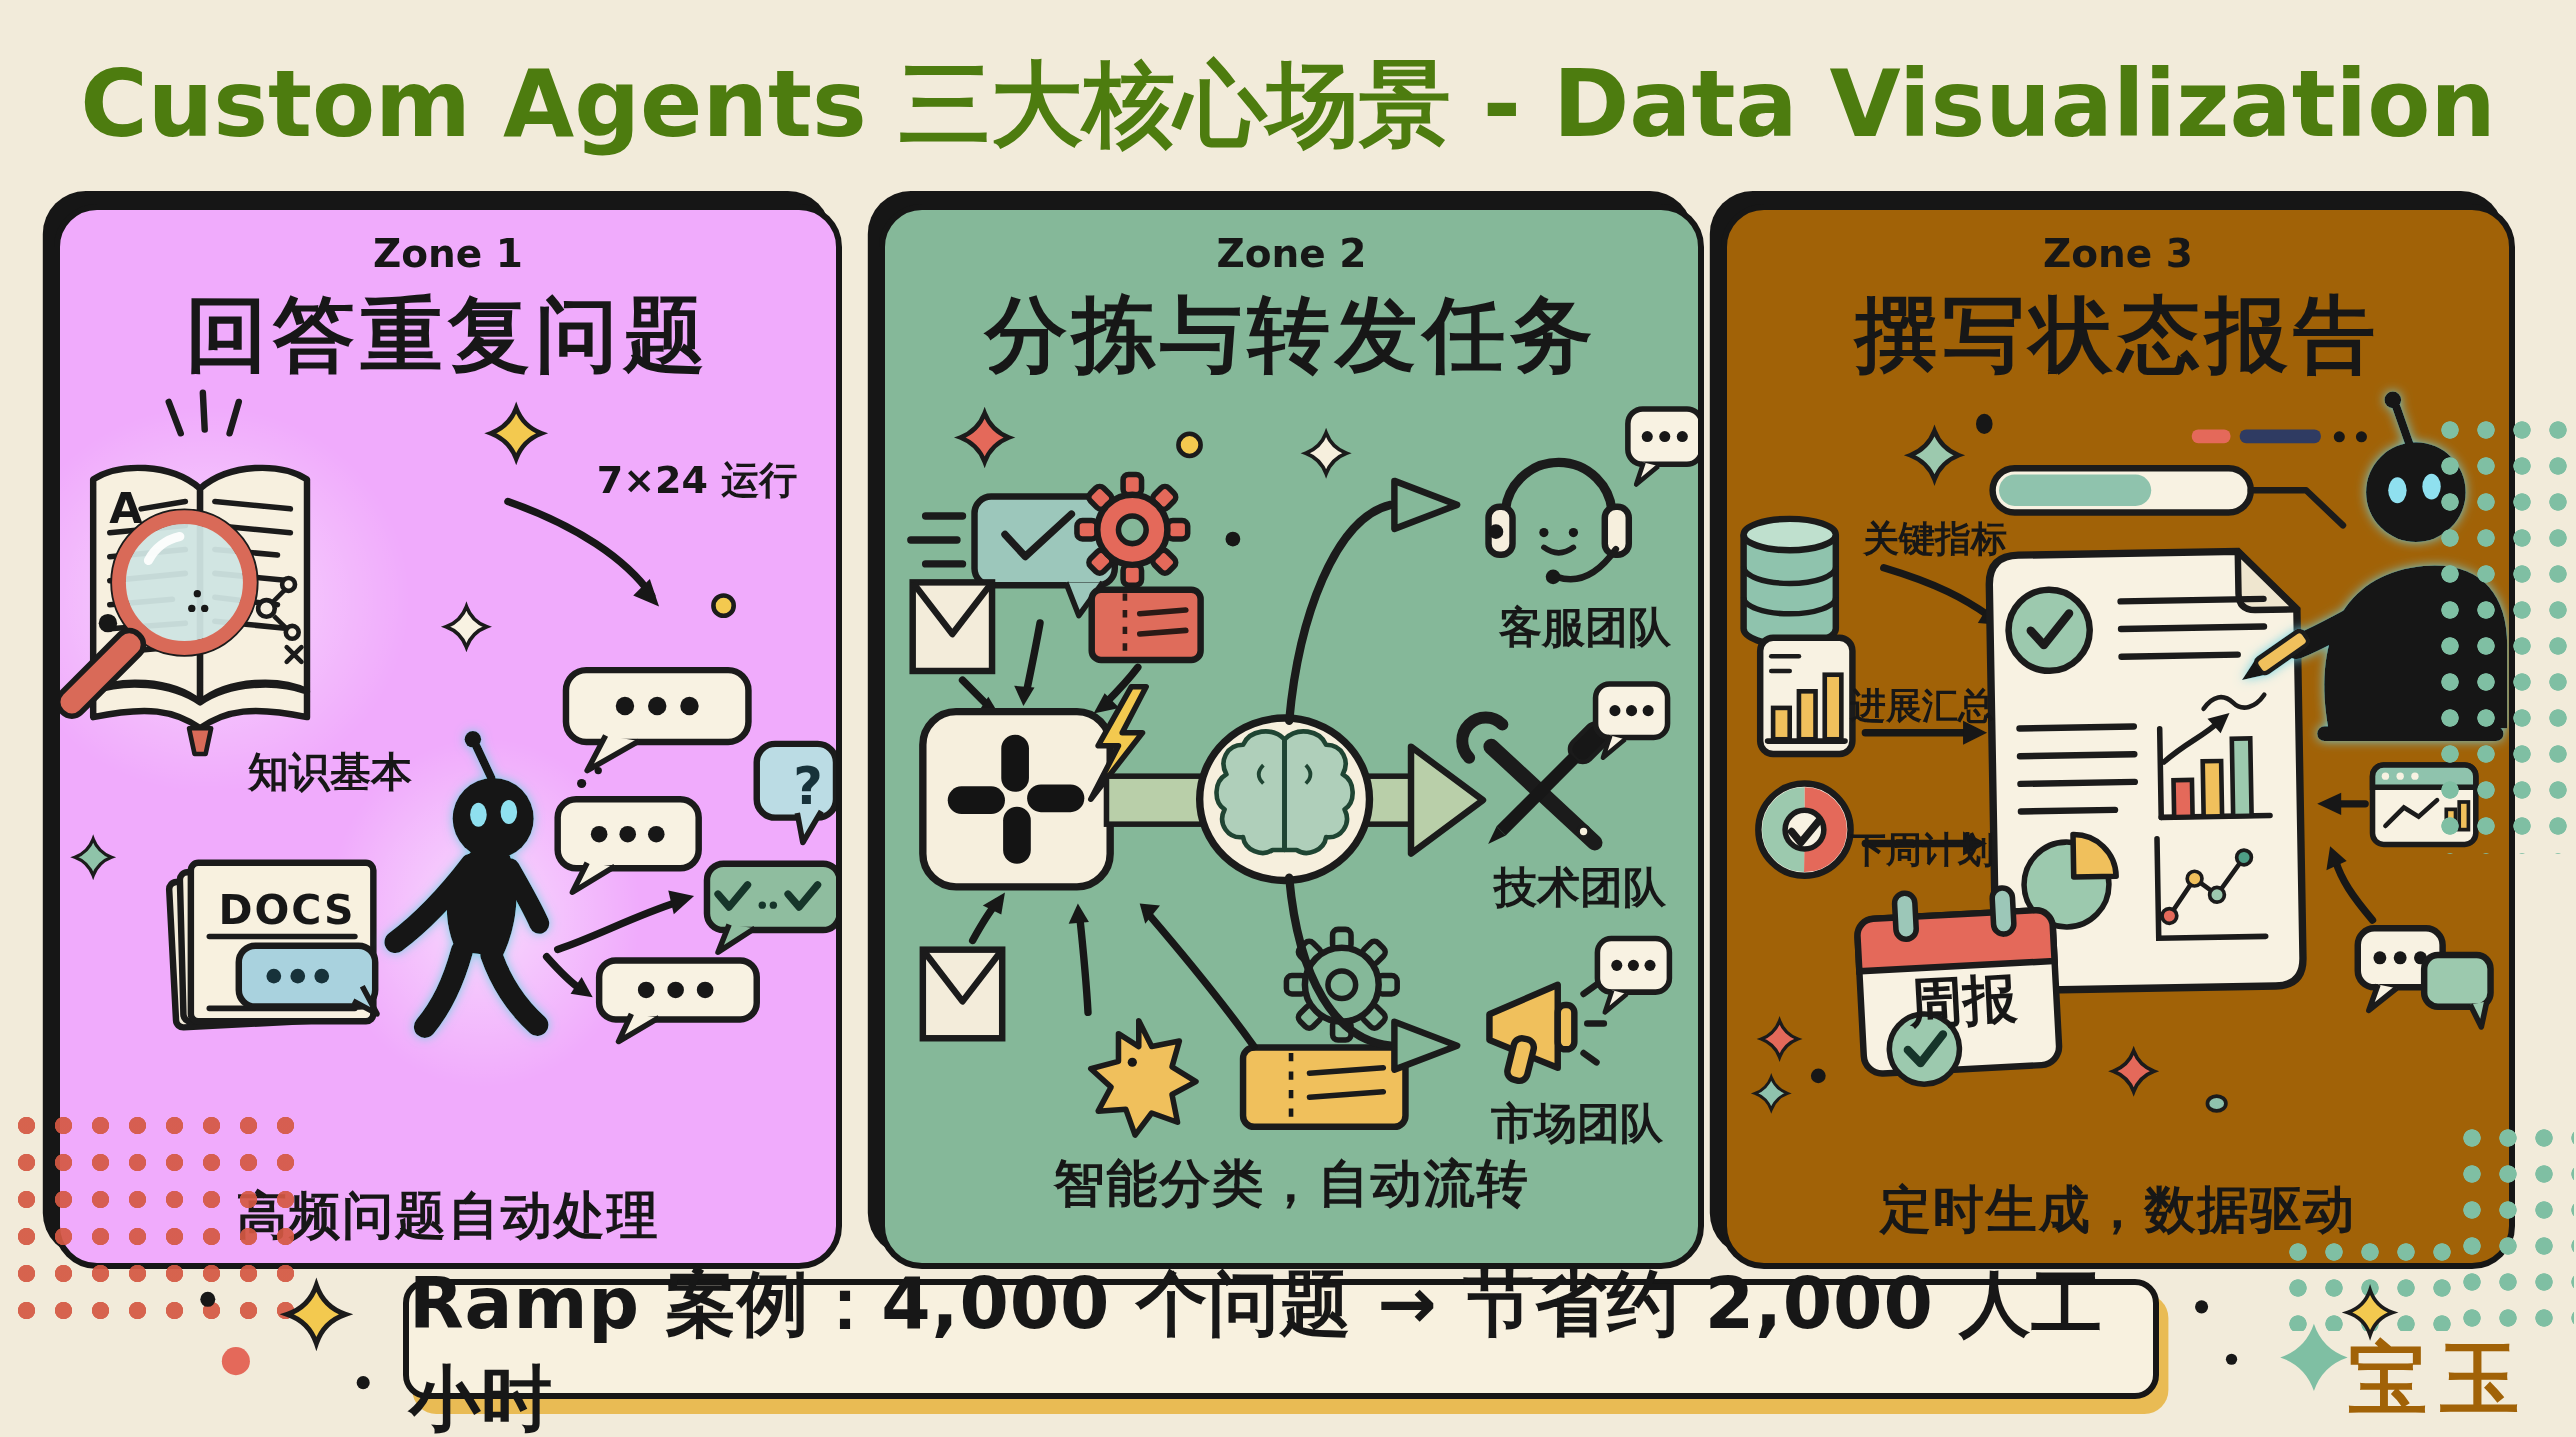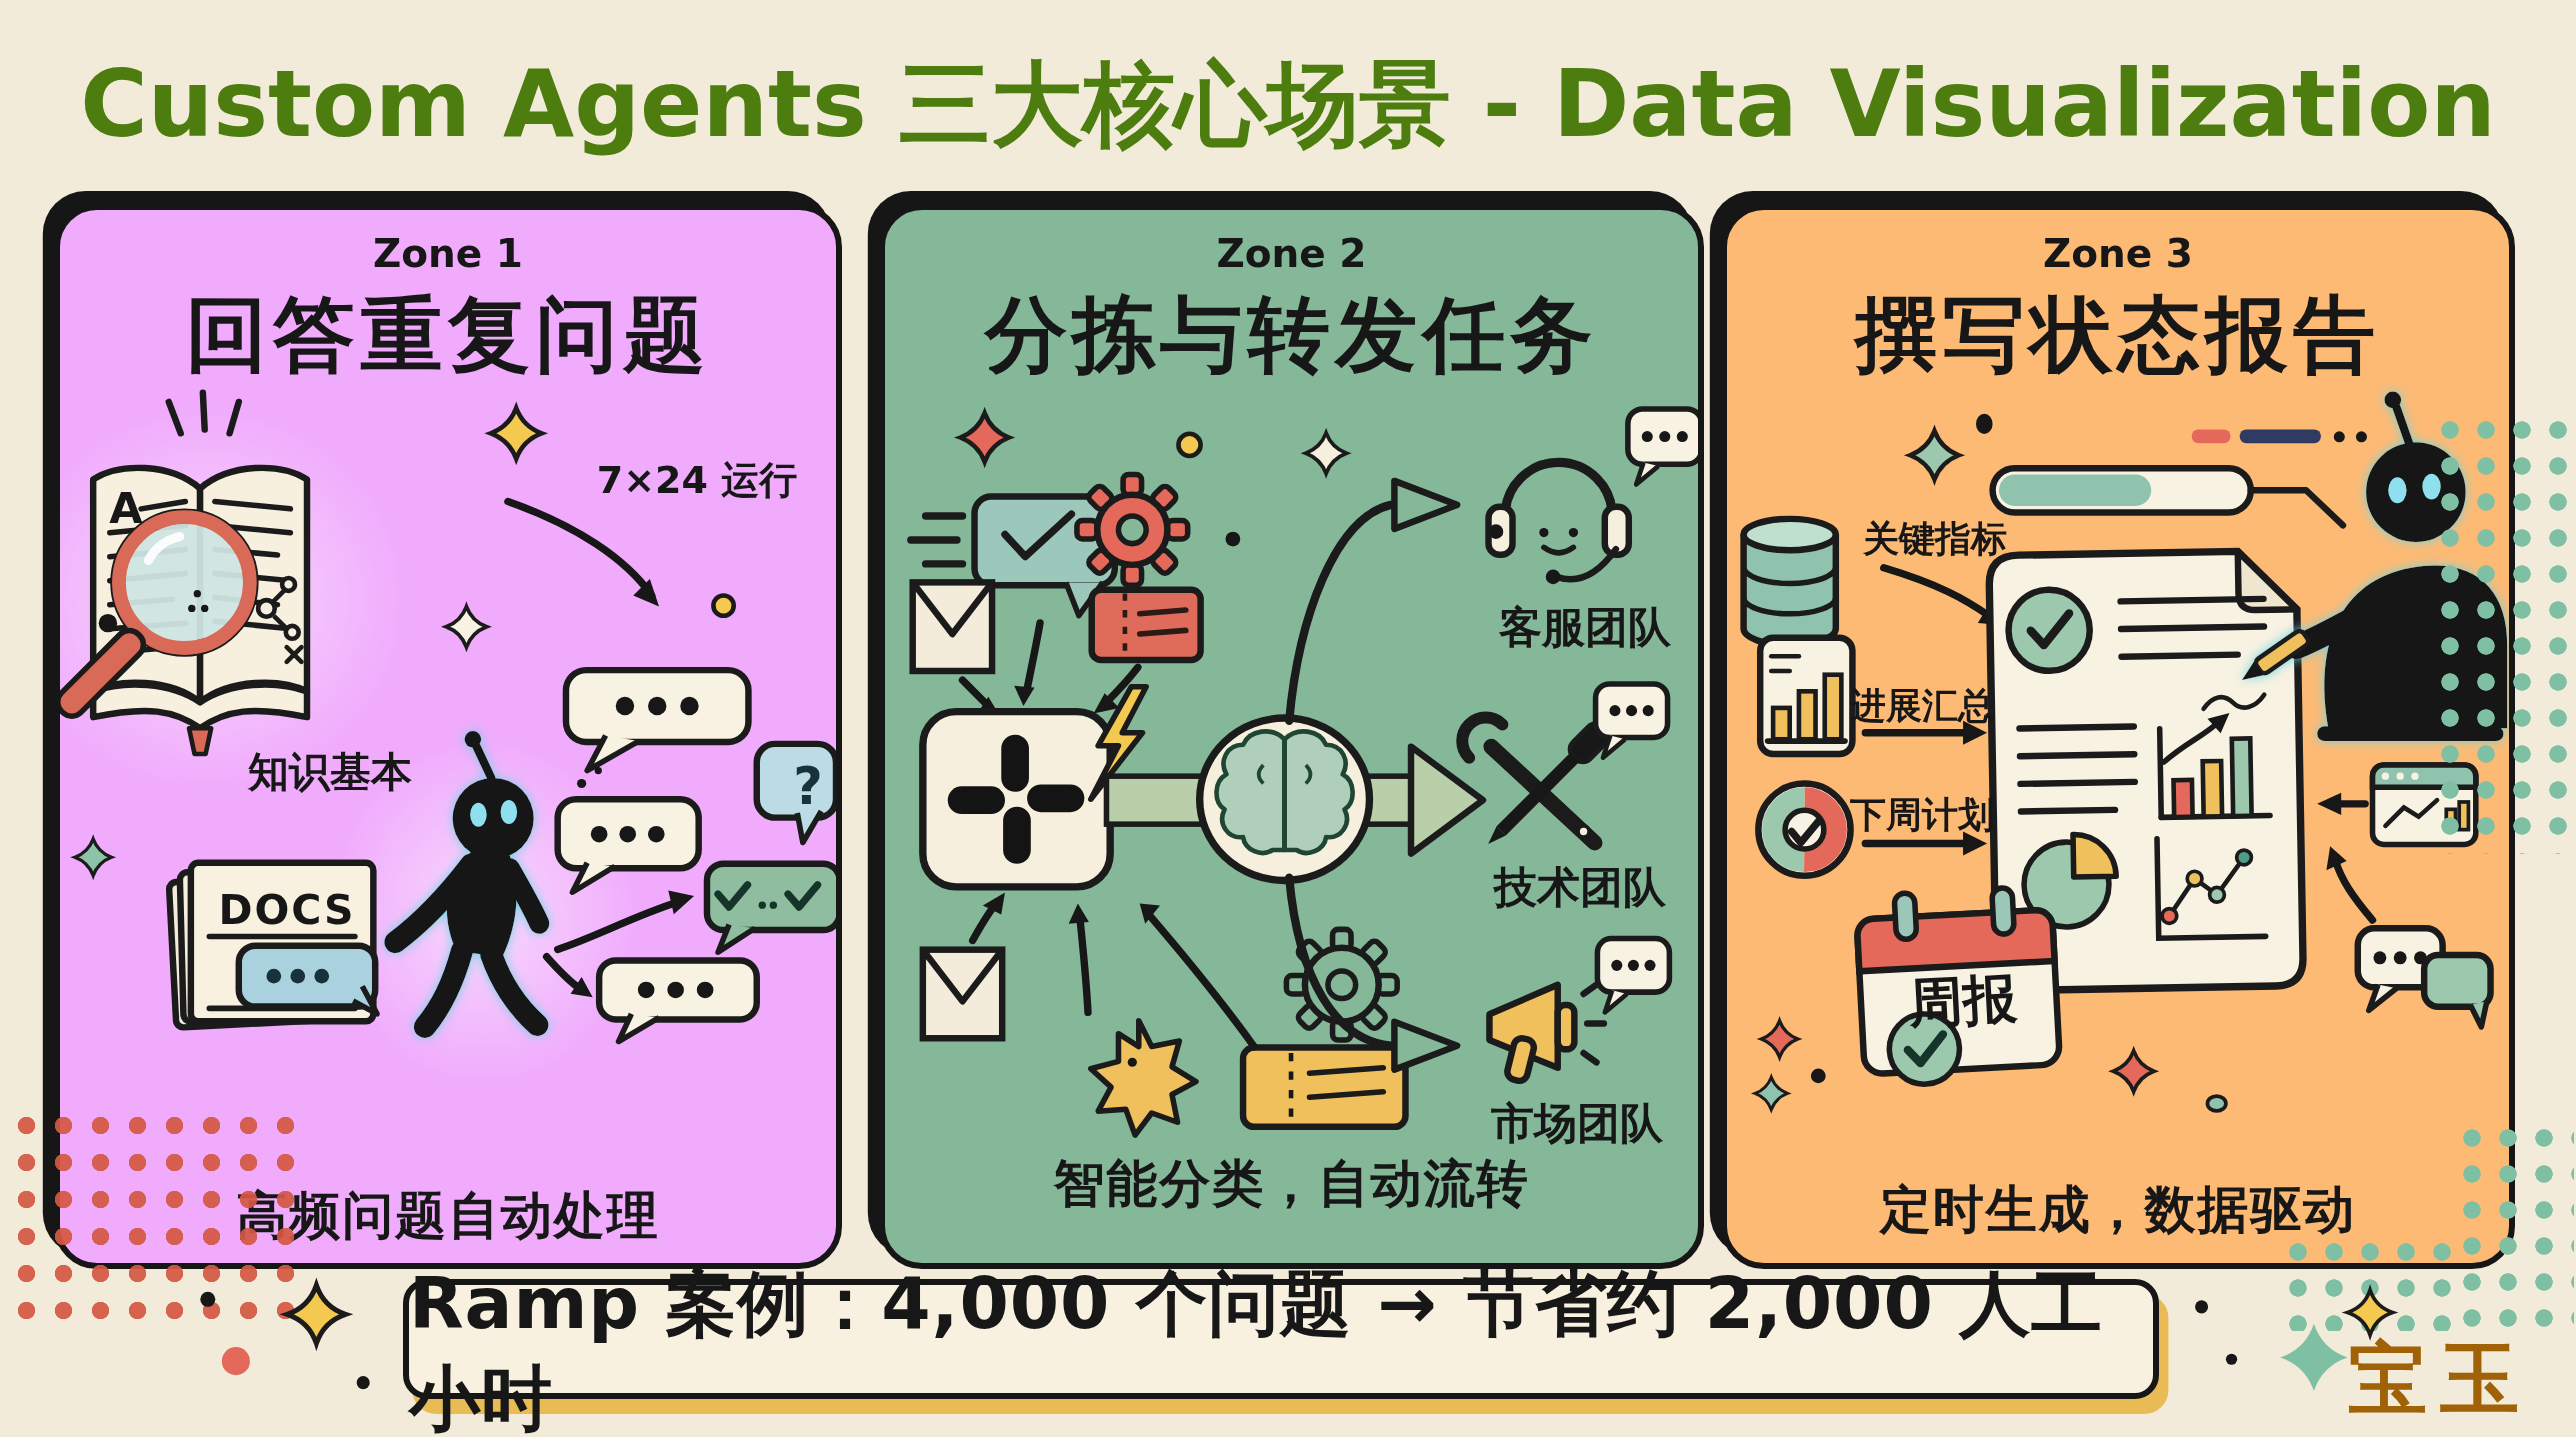--- a/index.html
+++ b/index.html
@@ -363,21 +363,21 @@
     </svg>
 
     <div class="zlabel">Zone 2</div>
     <div class="ztitle">分拣与转发任务</div>
     <div class="lbl" style="left:700px;top:418px;font-size:43px;">客服团队</div>
     <div class="lbl" style="left:695px;top:678px;font-size:43px;">技术团队</div>
     <div class="lbl" style="left:692px;top:914px;font-size:43px;">市场团队</div>
     <div class="caption" style="top:940px;">智能分类，自动流转</div>
   </section>
 
-  <section class="panel" style="left:1721px;width:794px;background:#fdba74;">
+  <section class="panel" style="left:1721px;width:794px;background:#a16207;">
     <svg class="illus" viewBox="0 0 848 1138">
       <defs>
         <filter id="cyan3" x="-40%" y="-40%" width="180%" height="180%">
           <feDropShadow dx="0" dy="0" stdDeviation="6" flood-color="#6FD2E2" flood-opacity="0.95"></feDropShadow>
         </filter>
         <path id="sp3" d="M0,-22 Q6,-6 22,0 Q6,6 0,22 Q-6,6 -22,0 Q-6,-6 0,-22 Z"></path>
       </defs>
 
       <g>
         <rect x="504" y="236" width="42" height="15" rx="7" fill="#E4695A"></rect>
@@ -523,21 +523,21 @@
       <use href="#sp3" transform="translate(441,932) scale(1.0)" fill="#E4695A" class="ink" stroke-width="4"></use>
       <ellipse cx="279" cy="230" rx="9" ry="11" fill="#171717"></ellipse>
       <circle cx="99" cy="937" r="8" fill="#171717"></circle>
       <ellipse cx="531" cy="967" rx="10" ry="8" fill="#8FC3AD" class="ink" stroke-width="4"></ellipse>
     </svg>
 
     <div class="zlabel">Zone 3</div>
     <div class="ztitle">撰写状态报告</div>
     <div class="lbl" style="left:208px;top:329px;font-size:36px;">关键指标</div>
     <div class="lbl" style="left:195px;top:496px;font-size:36px;">进展汇总</div>
-    <div class="lbl" style="left:195px;top:605px;font-size:36px;">下周计划</div>
+    <div class="lbl" style="left:195px;top:640px;font-size:36px;">下周计划</div>
     <div class="lbl" style="left:236px;top:792px;font-size:54px;font-weight:800;transform:translate(-50%,-50%) rotate(-3deg);">周报</div>
     <div class="caption" style="top:966px;">定时生成，数据驱动</div>
   </section>
 
   <div class="dots red" style="left:7.5px;top:1107px;width:294px;height:219px;z-index:5;"></div>
   <div class="dots teal" style="left:2432px;top:412px;width:140px;height:442px;z-index:5;"></div>
   <div class="dots teal" style="left:2454px;top:1120px;width:120px;height:212px;z-index:5;"></div>
   <div class="dots teal" style="left:2280px;top:1234px;width:174px;height:97px;z-index:5;"></div>
 
   <div class="banner">

